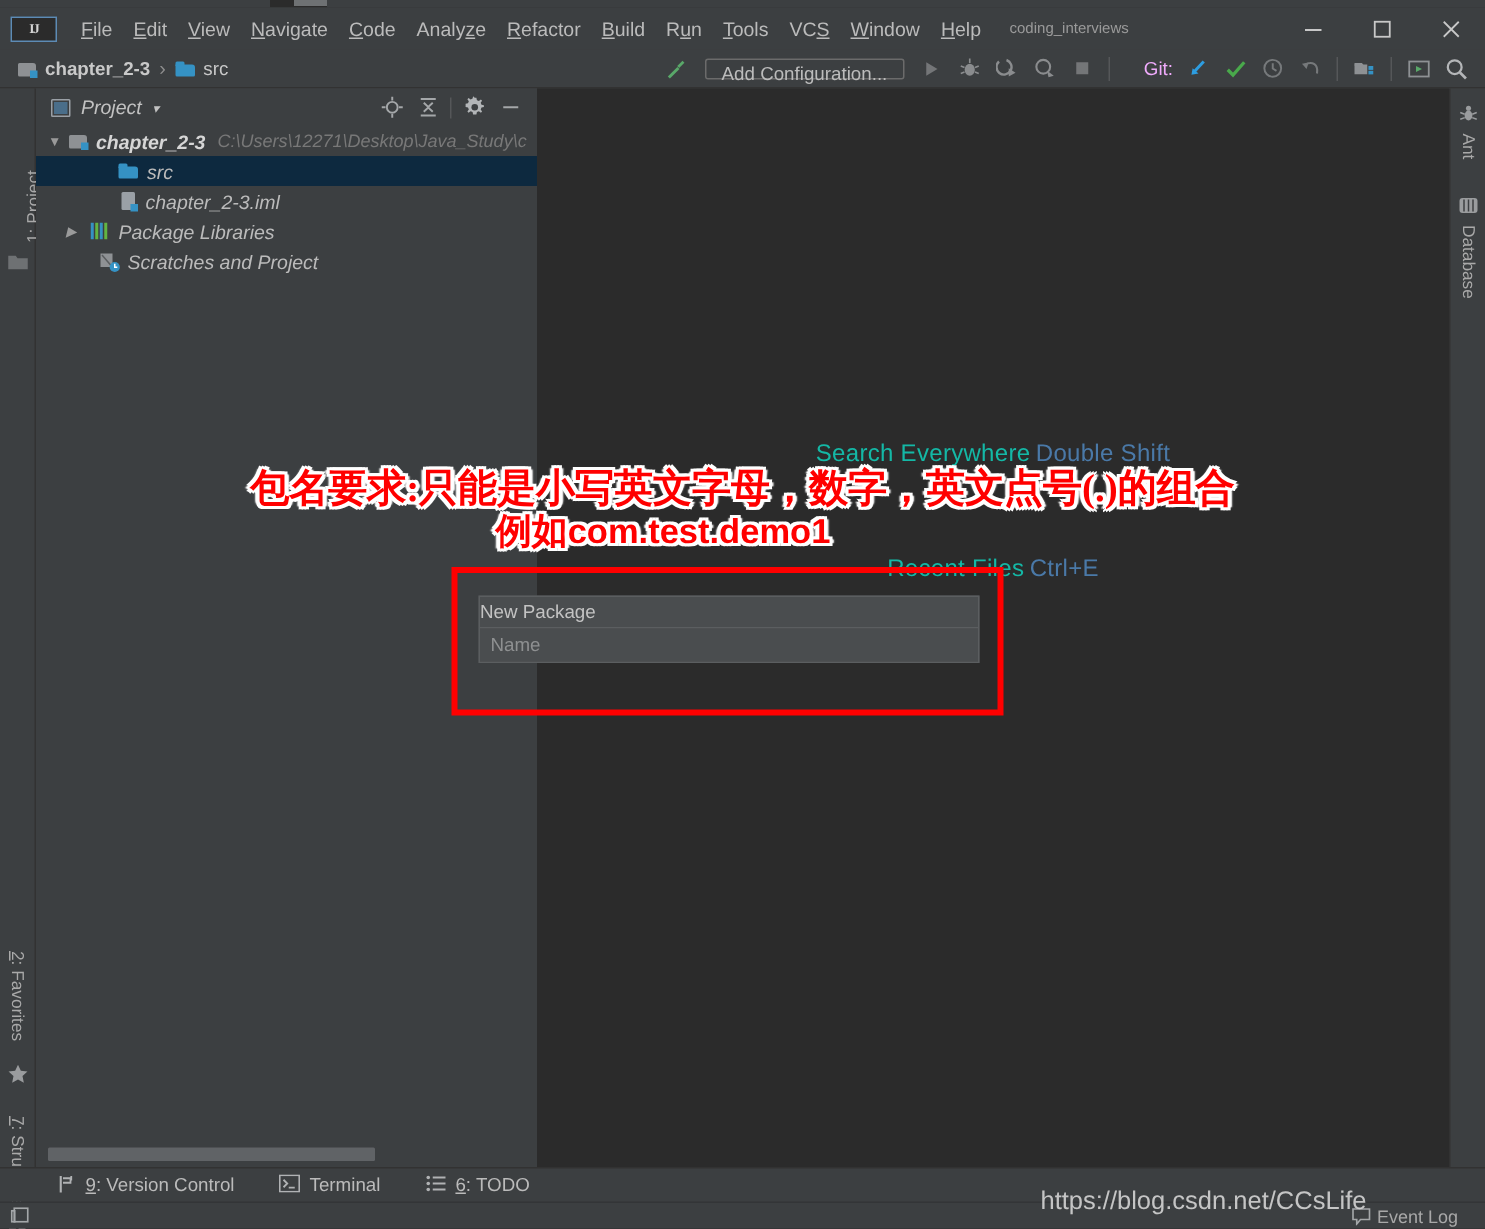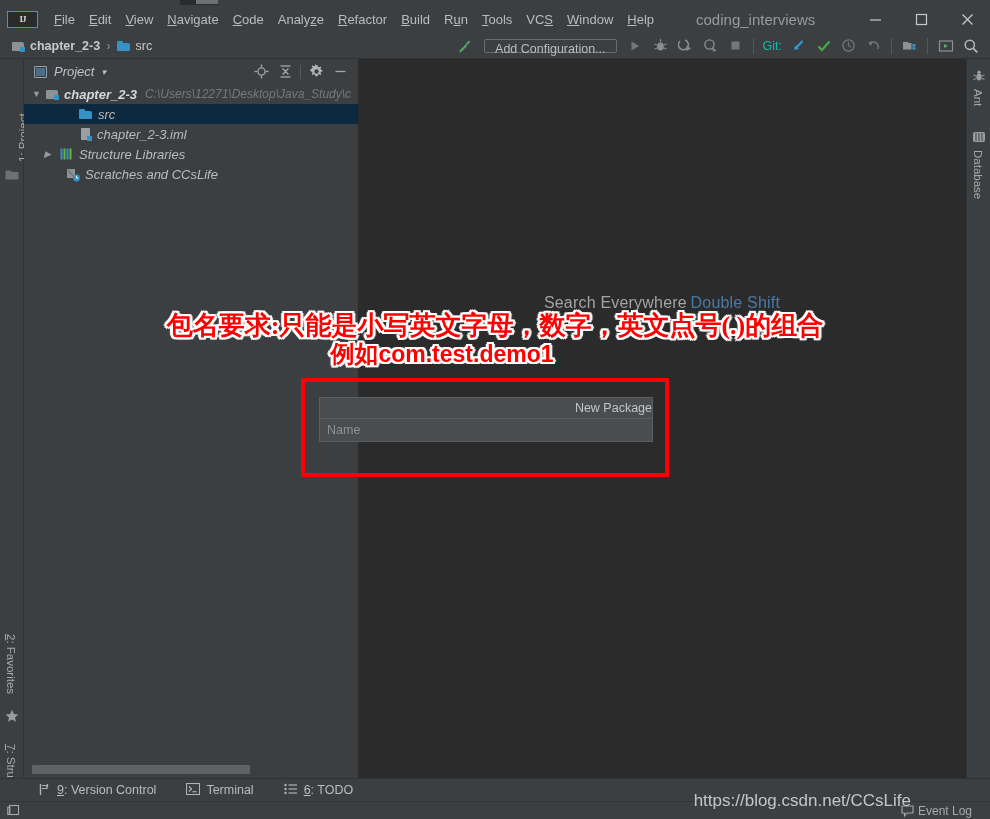--- a/index.html
+++ b/index.html
@@ -27,21 +27,21 @@
   .ij-logo{
     width:31px; height:17px; margin-left:7px; margin-right:9px;
     border:1px solid #5d8bb5; background:#2b2b2b; color:#d4d4d4;
     font-size:9px; font-weight:bold; line-height:15px; text-align:center;
     font-family:"Liberation Serif", serif; letter-spacing:-1px;
   }
   .menu-item{
     padding:3px 7px; color:#bbbbbb; font-size:13px; white-space:nowrap; cursor:default;
   }
   .menu-item .u{ text-decoration:underline; }
-  .proj-name{ margin-left:35px; color:#9a9a9a; font-size:15px;text-align:right; }
+  .proj-name{ margin-left:12px; color:#9a9a9a; font-size:10px;text-align:right; }
   .winbtns{ position:absolute; right:0; top:0; height:28px; display:flex; align-items:center; }
   .winbtn{ width:46px; height:28px; display:flex; align-items:center; justify-content:center; color:#c8c8c8; font-size:15px; }
   .winbtn.sq{ font-size:12px; }
 
   
   .navbar{
     position:absolute; left:0; top:33px; width:990px; height:26px;
     background:#3c3f41; display:flex; align-items:center; border-bottom:1px solid #323232;
   }
   .crumb{ display:flex; align-items:center; gap:5px; padding:0 4px; }
@@ -53,21 +53,21 @@
   .ico-mod:after{ content:""; position:absolute; right:0; bottom:0; width:5px; height:5px; background:#3592c4; }
   .ico-folder{ width:14px; height:12px; position:relative; }
   .ico-folder:before{ content:""; position:absolute; left:0; top:1px; width:6px; height:3px; background:#3592c4; border-radius:1px 1px 0 0; }
   .ico-folder:after{ content:""; position:absolute; left:0; top:3px; width:13px; height:8px; background:#3592c4; border-radius:0 2px 1px 1px; }
   .tb-btn{ width:25px; height:24px; display:flex; align-items:center; justify-content:center; }
   .addcfg{
     height:14px; padding:0 10px; border:1px solid #6b6b6b; border-radius:2px;
     color:#bcbcbc; font-size:12.5px; line-height:19px; background:#3c3f41; margin-right:6px;
   }
   .tb-sep{ width:1px; height:16px; background:#555759; margin:0 5px; }
-  .git-label{ color:#14b8a6; font-size:12.5px; margin:0 4px 0 4px;text-align:center; }
+  .git-label{ color:#f0abfc; font-size:12.5px; margin:0 4px 0 18px;text-align:center; }
   .hammer{ display:inline-block; width:16px; height:16px; }
 
   
   .rail-l{ position:absolute; left:0; top:59px; width:24px; height:719px; background:#3c3f41; border-right:1px solid #323232; }
   .rail-r{ position:absolute; right:0; top:59px; width:24px; height:719px; background:#3c3f41; border-left:1px solid #323232; }
   .vtab{
     position:absolute; white-space:nowrap; font-size:11.5px; color:#a9a9a9;
     transform-origin:left top;
   }
   .vtab.up{ transform:rotate(-90deg); }
@@ -98,30 +98,30 @@
   .iml-ico:after{ content:""; position:absolute; right:0; bottom:0; width:5px; height:5px; background:#3592c4; }
   .lib-ico{ display:inline-block; width:14px; height:12px; }
   .scr-ico{ display:inline-block; width:14px; height:13px; position:relative; }
 
   .hscroll{ position:absolute; left:8px; bottom:4px; width:325px; height:9px; }
   .hscroll .thumb{ position:absolute; left:0; top:0; width:218px; height:9px; background:#606366; border-radius:1px; }
 
   
   .editor{ position:absolute; left:358px; top:59px; width:608px; height:719px; background:#2b2b2b; }
   .hints{ position:absolute; left:0; top:0; width:608px; text-align:center; color:#5d5f5f; }
-  .hint-row{ font-size:16px; color:#a3a3a3; letter-spacing:.2px; }
+  .hint-row{ font-size:16px; color:#14b8a6; letter-spacing:.2px; }
   .hint-key{ color:#4a79a8; }
   .hint-drop{ color:#6a6c6c; font-size:16px; }
 
   
   .np-dialog{
     position:absolute; left:319px; top:397px; width:334px; height:45px;
     border:1px solid #5b5e60; background:#4a4d4f;
   }
-  .np-title{ height:21px; line-height:21px; text-align:right; color:#c3c3c3; font-size:12.5px; border-bottom:1px solid #5b5e60; background:#4a4d4f; }
+  .np-title{ height:21px; line-height:21px; text-align:left; color:#c3c3c3; font-size:12.5px; border-bottom:1px solid #5b5e60; background:#4a4d4f; }
   .np-input{ height:22px; line-height:22px; padding-left:7px; color:#8e9091; font-size:12.5px; background:#4a4d4f; }
 
   
   .redbox{ position:absolute; left:301px; top:378px; width:368px; height:99px; border:4px solid #ff0000; }
 
   
   .anno{
     position:absolute; text-align:center; color:#ff0000; font-weight:bold;
     font-family:"Liberation Serif", serif;
     text-shadow:
@@ -425,45 +425,49 @@
       <div class="row" style="padding-left:17px;">
         <span class="arrow">▶</span>
         <span class="lib-ico" style="margin-left:6px;">
           <svg width="14" height="12" viewBox="0 0 14 12">
             <rect x="0.5" y="0.5" width="2" height="11" fill="#3592c4"></rect>
             <rect x="3.5" y="0.5" width="2" height="11" fill="#62b543"></rect>
             <rect x="6.5" y="0.5" width="2" height="11" fill="#3592c4"></rect>
             <rect x="9.5" y="0.5" width="2" height="11" fill="#62b543"></rect>
           </svg>
         </span>
-        <span class="rowlbl">Structure Libraries</span>
+        <span class="rowlbl">Package Libraries</span>
       </div>
 
       <div class="row" style="padding-left:42px;">
         <span class="scr-ico">
           <svg width="15" height="14" viewBox="0 0 15 14">
             <path d="M1 1 h8 v9 h-8 z" fill="#8e9194"></path>
             <path d="M2 2 l6 7" stroke="#5a5d5f" stroke-width="1"></path>
             <circle cx="10.5" cy="10" r="3.4" fill="#3592c4"></circle>
             <path d="M10.5 7.8 v2.3 h1.7" fill="none" stroke="#fff" stroke-width="1"></path>
           </svg>
         </span>
-        <span class="rowlbl">Scratches and CCsLife</span>
+        <span class="rowlbl">Scratches and Project</span>
       </div>
     </div>
 
     <div class="hscroll">
       <div class="thumb"></div>
     </div>
   </div>
 
   <div class="editor">
     <div class="hints" style="top:235px;">
       <span class="hint-row">Search Everywhere</span>
       <span class="hint-row hint-key">Double Shift</span>
+    </div>
+    <div class="hints" style="top:312px;">
+      <span class="hint-row">Recent Files</span>
+      <span class="hint-row hint-key">Ctrl+E</span>
     </div>
   </div>
 
   <div class="np-dialog">
     <div class="np-title">New Package</div>
     <div class="np-input">Name</div>
   </div>
 
   <div class="redbox"></div>
 

